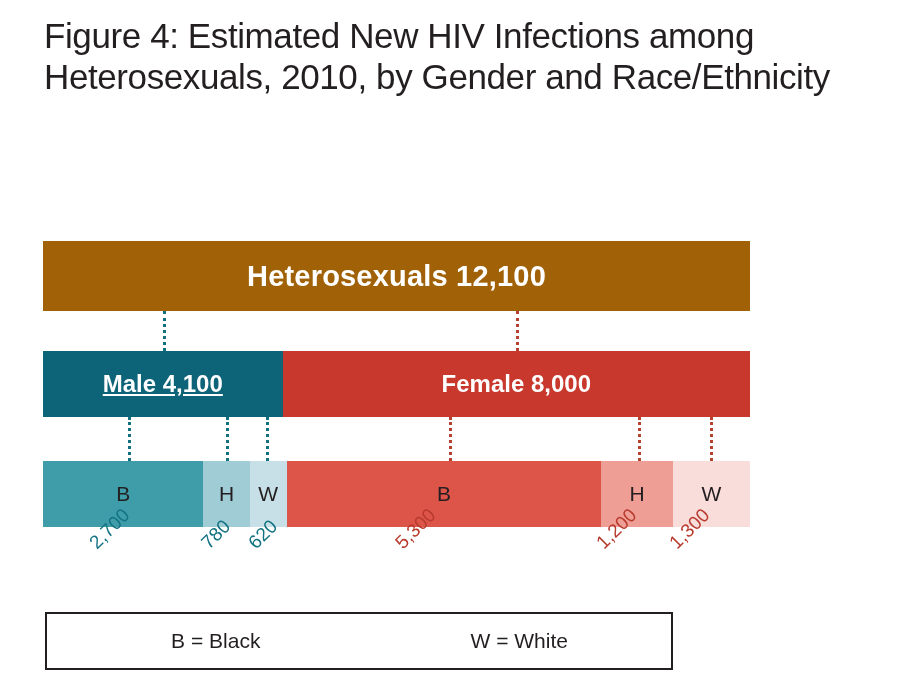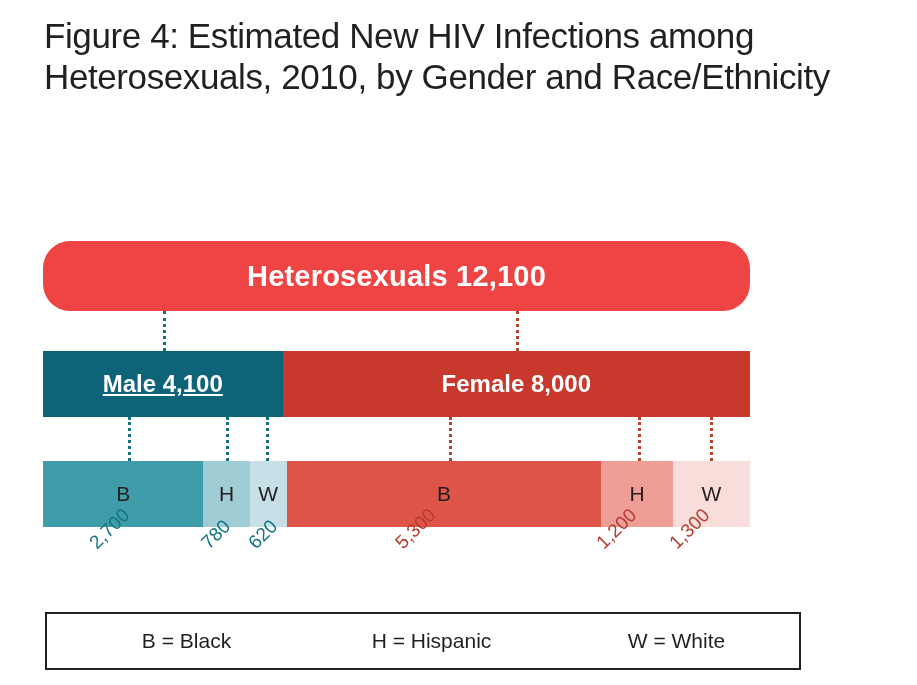--- a/index.html
+++ b/index.html
@@ -51,26 +51,25 @@
   .seg {
     display: flex;
     align-items: center;
     justify-content: center;
     box-sizing: border-box;
     height: 100%;
     overflow: hidden;
   }
 
   .seg-total {
-    background: #ef4444;
+    background: #a16207;
     color: #ffffff;
     font-size: 29px;
     font-weight: bold;
     letter-spacing: 0.2px;
-    border-radius: 27px;
   }
   .seg-male {
     background: #0d6377;
     color: #ffffff;
     font-size: 24px;
     font-weight: bold;
     text-decoration: underline;
   }
   .seg-female {
     background: #c8382c;
@@ -110,21 +109,21 @@
     transform-origin: left top;
   }
   .vlabel-teal { color: #147382; }
   .vlabel-red  { color: #b83a2d; }
 
   
   #legend-box {
     position: absolute;
     left: 45px;
     top: 612px;
-    width: 756px;
+    width: 628px;
     height: 58px;
     box-sizing: border-box;
     border: 2px solid #231f20;
     background: #ffffff;
     display: flex;
     align-items: center;
     padding-left: 17px;
   }
   .legend-item {
     flex: 1 1 0;
@@ -170,17 +169,16 @@
 
   <div class="vlabel vlabel-teal" style="left:85px; top:538px;">2,700</div>
   <div class="vlabel vlabel-teal" style="left:197px; top:538px;">780</div>
   <div class="vlabel vlabel-teal" style="left:244px; top:538px;">620</div>
   <div class="vlabel vlabel-red" style="left:391px; top:538px;">5,300</div>
   <div class="vlabel vlabel-red" style="left:592px; top:538px;">1,200</div>
   <div class="vlabel vlabel-red" style="left:665px; top:538px;">1,300</div>
 
   <div id="legend-box">
     <div class="legend-item">B = Black</div>
-    <div class="legend-item">H = Hispanic</div>
     <div class="legend-item">W = White</div>
   </div>
 
 </div>
 
 </body></html>

